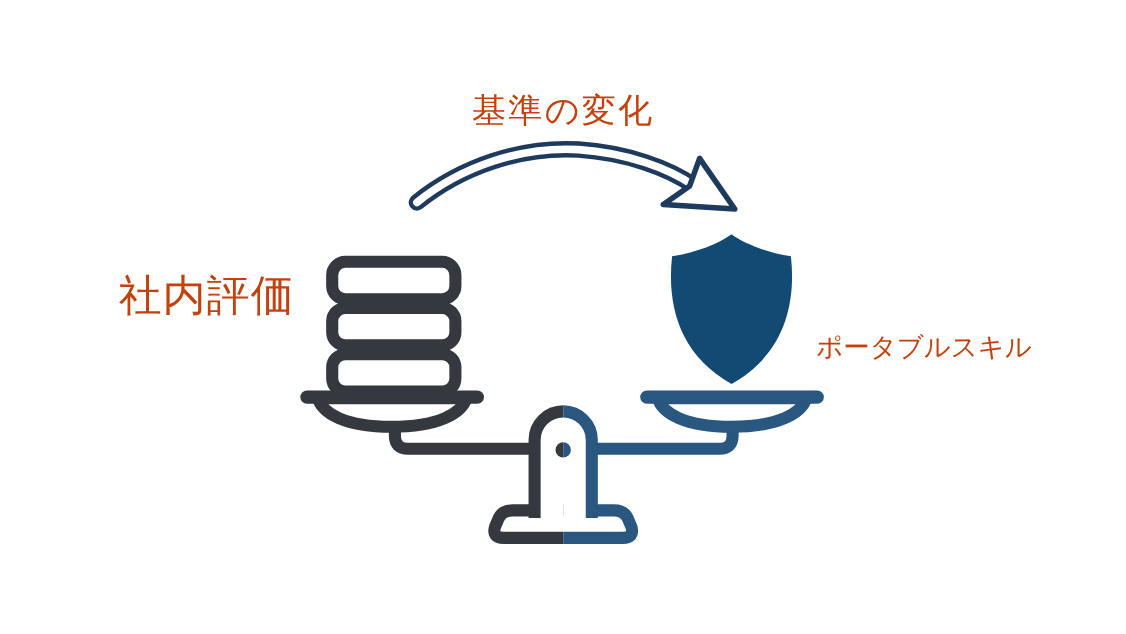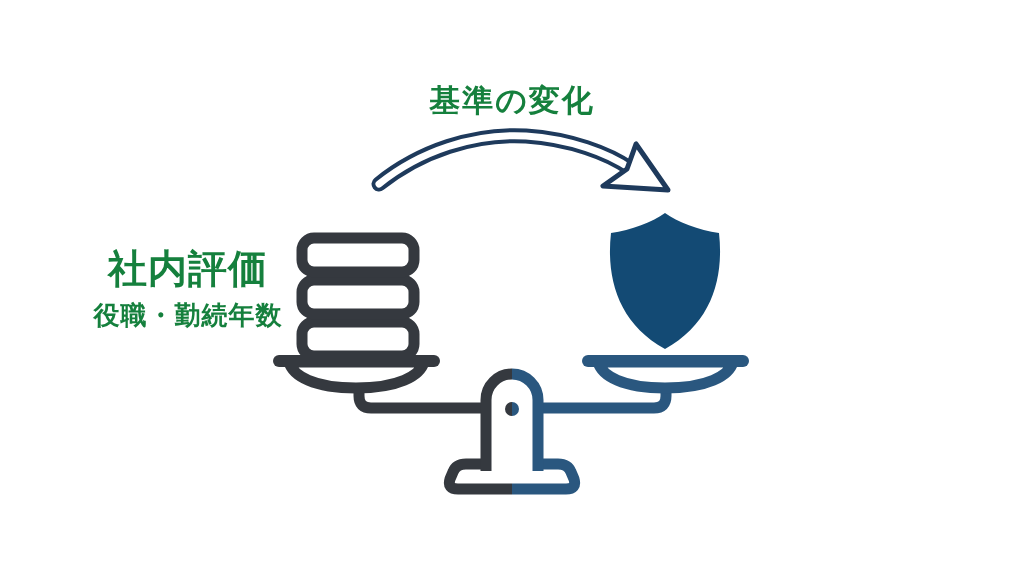--- a/index.html
+++ b/index.html
@@ -1,19 +1,19 @@
 <!DOCTYPE html>
 <html><head>
 <meta charset="utf-8">
 <style>
   html,body{margin:0;padding:0;background:#ffffff;}
   body{width:1024px;height:576px;overflow:hidden;font-family:"Liberation Sans","DejaVu Sans",sans-serif;}
   .stage{position:relative;width:1024px;height:576px;background:#ffffff;}
   .scale-svg{position:absolute;left:0;top:0;width:1024px;height:576px;}
-  .txt{position:absolute;color:#15803d;font-weight:bold;text-align:center;white-space:nowrap;}
+  .txt{position:absolute;color:#c2410c;font-weight:normal;text-align:center;white-space:nowrap;}
   .diagram-title{left:262px;top:80px;width:500px;font-size:31px;letter-spacing:2px;}
   .left-label{left:13px;top:242px;width:350px;font-size:39px;letter-spacing:1px;}
   .left-sublabel{left:13px;top:298px;width:350px;font-size:26px;letter-spacing:1px;}
   .right-label{left:663px;top:242px;width:350px;font-size:39px;letter-spacing:1px;}
   .right-sublabel{left:665px;top:300px;width:350px;font-size:24px;letter-spacing:0px;}
 </style>
 </head>
 <body>
 
 <div class="stage">
@@ -66,15 +66,15 @@
       <g clip-path="url(#clipRight)" stroke="#2a577f" stroke-width="11" stroke-linejoin="round">
         <path d="M466,464 H558 Q568,464 571,472 L574,479 Q577,489 566,489 H458 Q447,489 450,479 L453,472 Q456,464 466,464 Z" fill="#ffffff"></path>
         <path d="M486,471 V400 A26,26 0 0 1 538,400 V471" fill="#ffffff"></path>
         <circle cx="512" cy="409" r="7" fill="#2a577f" stroke="none"></circle>
       </g>
     </g>
   </svg>
 
   <div class="txt diagram-title">基準の変化</div>
   <div class="txt left-label">社内評価</div>
-  <div class="txt left-sublabel">役職・勤続年数</div>
+  <div class="txt right-sublabel">ポータブルスキル</div>
 
 </div>
 
 </body></html>

